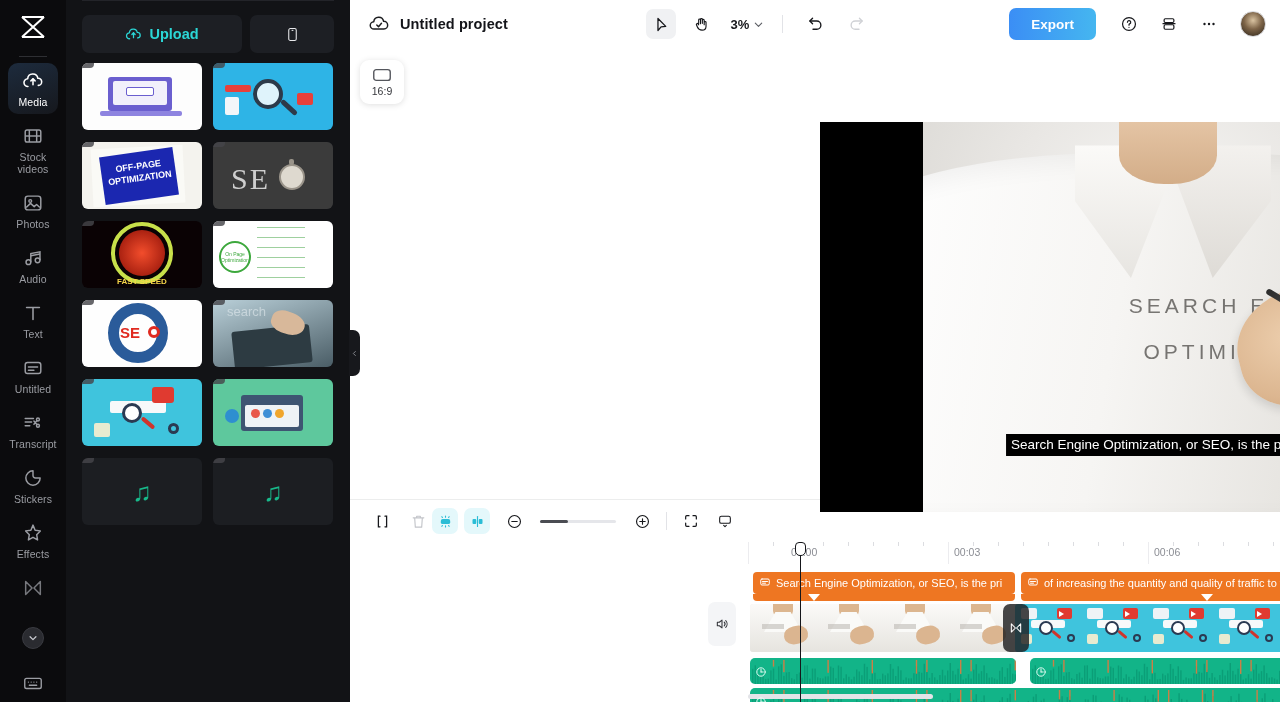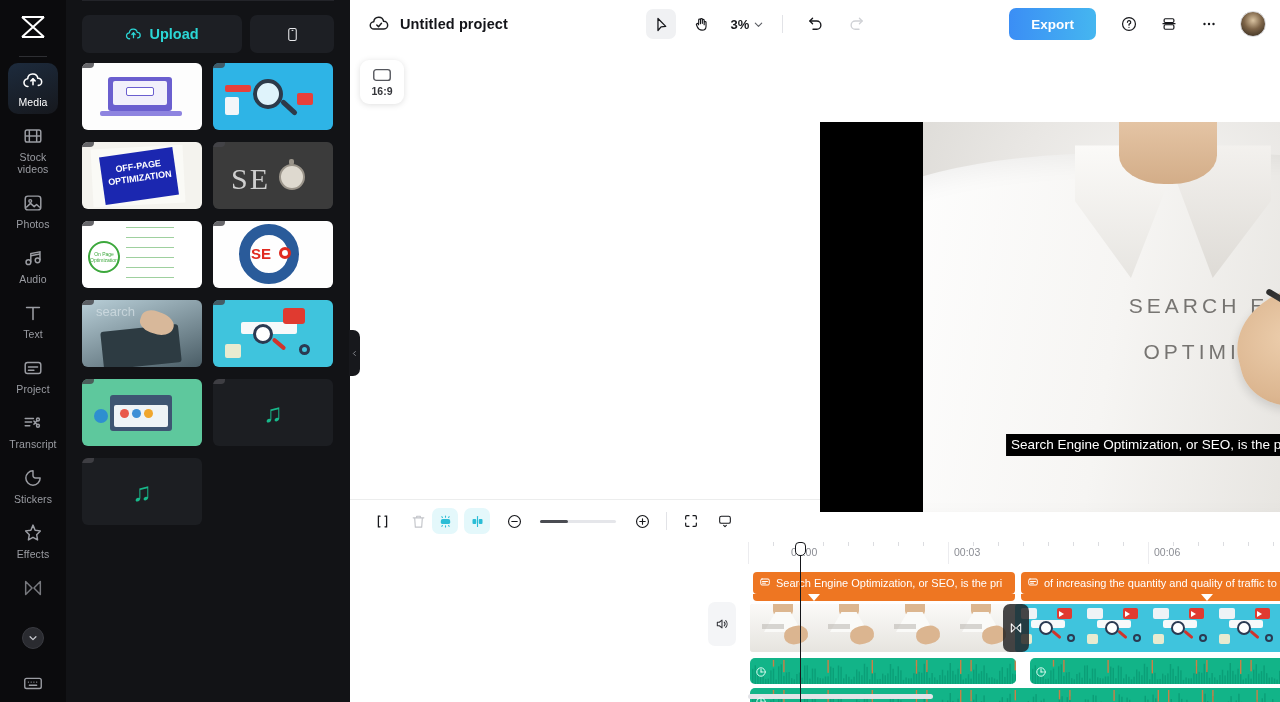--- a/index.html
+++ b/index.html
@@ -118,21 +118,21 @@
     background: radial-gradient(circle at 50% 35%, #d9c3a1 0%, #7d6448 45%, #2a2218 100%);
     border: 1px solid #d9dade;
   }
 
   
   .preview-wrap { flex: 1 1 auto; position: relative; background: #fff; min-height: 0; }
   .ratio-btn {
     position: absolute; left: 10px; top: 12px; width: 44px; height: 44px; border-radius: 9px;
     background: #ffffff; box-shadow: 0 1px 6px rgba(0,0,0,.13);
     display: flex; flex-direction: column; align-items: center; justify-content: center; gap: 3px;
-    cursor: pointer; z-index: 5; font-weight: bold;
+    cursor: pointer; z-index: 5;
   }
   .ratio-label { font-size: 10.5px; color: #35363b; }
   .stage {
     position: absolute; left: 470px; top: 74px; width: 692px; height: 390px; background: #000;
     overflow: hidden;
   }
   .stage-video { position: absolute; left: 103px; top: 0; width: 490px; height: 390px; overflow: hidden; }
   .vid-bg { position:absolute; inset:0;
     background:
       radial-gradient(ellipse 55% 42% at 50% 14%, #f4f3f1 0%, #e9e7e4 55%, #dedcd8 100%),
@@ -288,21 +288,21 @@
         <path d="M5 6h14M12 6v13"></path>
       </svg>
       <span class="rail-label">Text</span>
     </div>
 
     <div class="rail-item">
       <svg class="ico" viewBox="0 0 24 24" fill="none" stroke="currentColor" stroke-width="1.6" stroke-linecap="round">
         <rect x="3.5" y="6" width="17" height="12" rx="2.5"></rect>
           <path d="M7 11h10M7 14.4h6"></path>
       </svg>
-      <span class="rail-label">Project</span>
+      <span class="rail-label">Untitled</span>
     </div>
 
     <div class="rail-item">
       <svg class="ico" viewBox="0 0 24 24" fill="none" stroke="currentColor" stroke-width="1.6" stroke-linecap="round">
         <path d="M3.5 7h9M3.5 11h7M3.5 15h5"></path>
           <circle cx="17.4" cy="8.2" r="1.6"></circle>
           <circle cx="17.4" cy="15" r="1.6"></circle>
           <path d="M16.2 9.6 13 13.4M16.2 13.6 13 9.8"></path>
       </svg>
       <span class="rail-label">Transcript</span>
@@ -402,20 +402,32 @@
     </div>
     <div class="media-name"></div>
         </div>
         <div class="media-cell">
     <div class="thumb">
       <div class="thumb-inner">
               <div style="position:absolute;inset:0;background:#3b3b3b"></div>
     <div style="position:absolute;left:18px;top:20px;color:#cfcfcf;font-size:30px;letter-spacing:2px;font-family:'Liberation Serif',serif">SE</div>
     <div style="position:absolute;left:66px;top:22px;width:26px;height:26px;border-radius:50%;background:#ded9cf;border:2px solid #9a948a"></div>
     <div style="position:absolute;left:76px;top:17px;width:5px;height:6px;background:#9a948a;border-radius:2px"></div>
+            </div>
+      <span class="badge-added"></span>
+    </div>
+    <div class="media-name"></div>
+        </div>
+        <div class="media-cell">
+    <div class="thumb">
+      <div class="thumb-inner">
+              <div style="position:absolute;inset:0;background:#0a0204"></div>
+    <div style="position:absolute;left:29px;top:1px;width:62px;height:62px;border-radius:50%;border:4px solid #c8e04a"></div>
+    <div style="position:absolute;left:37px;top:9px;width:46px;height:46px;border-radius:50%;background:radial-gradient(circle,#f24d2c,#8c0f06)"></div>
+    <div style="position:absolute;left:28px;bottom:2px;width:64px;text-align:center;color:#f7d64a;font-size:8px;font-weight:700">FAST-SPEED</div>
             </div>
       <span class="badge-added"></span>
     </div>
     <div class="media-name"></div>
         </div>
         <div class="media-cell">
     <div class="thumb">
       <div class="thumb-inner">
               <div style="position:absolute;inset:0;background:#fff"></div>
     <div style="position:absolute;left:6px;top:20px;width:32px;height:32px;border-radius:50%;border:2px solid #3da83d"></div>

